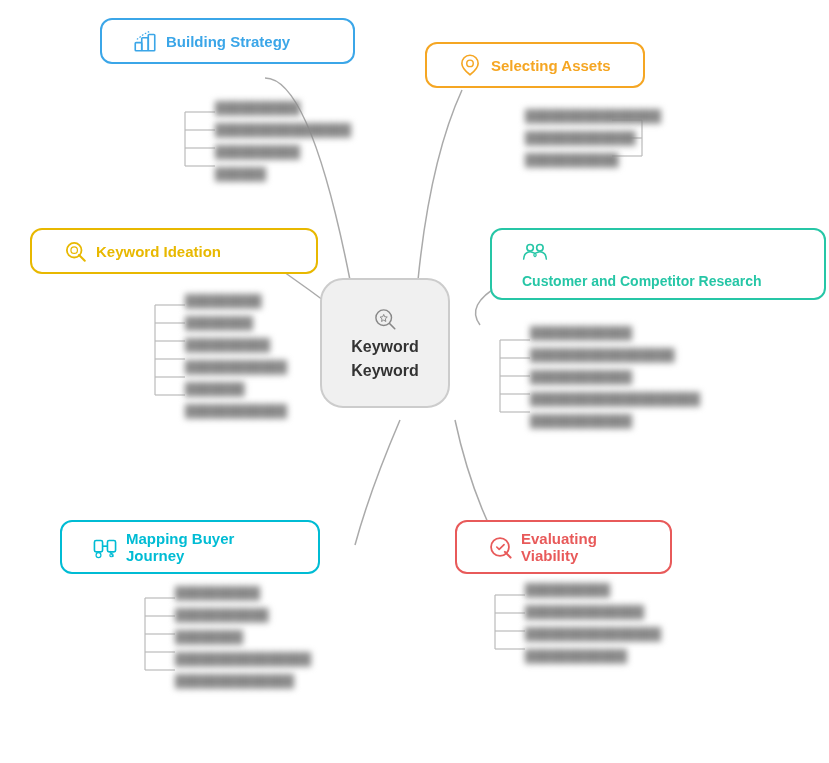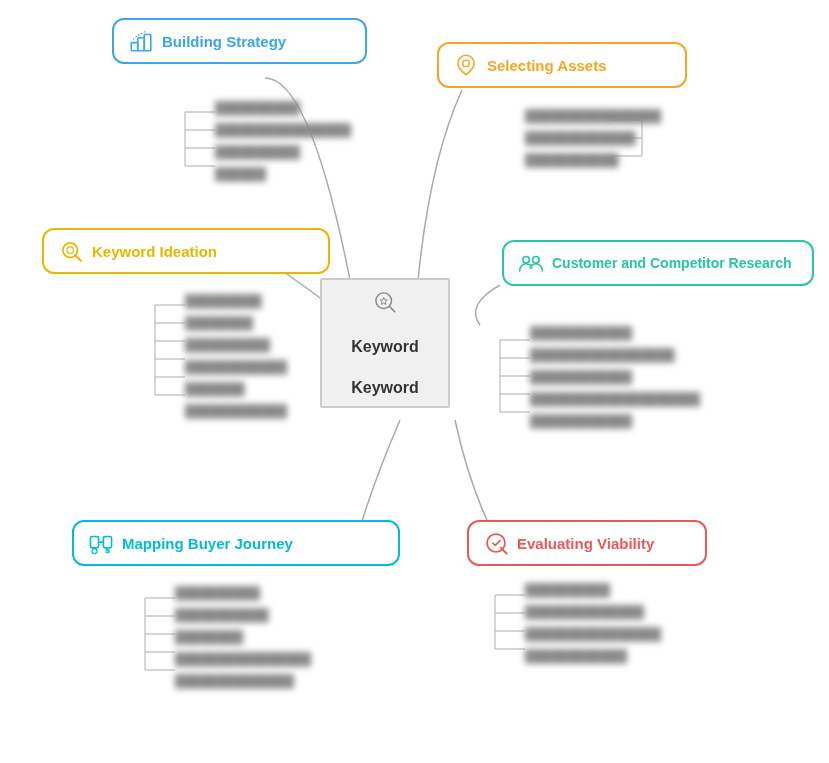--- a/index.html
+++ b/index.html
@@ -19,46 +19,45 @@
     svg.connections {
       position: absolute;
       top: 0; left: 0;
       width: 829px;
       height: 763px;
       pointer-events: none;
     }
     .node {
       position: absolute;
       border-radius: 12px;
-      padding: 8px 14px;
+      padding: 8px 30px;
       font-weight: 600;
       font-size: 15px;
       display: flex;
       align-items: center;
       gap: 8px;
       background: #fff;
       border: 2.5px solid;
-      margin-left: 12px;
     }
     .node-center {
       position: absolute;
-      border-radius: 2px;
+      border-radius: 23px;
       background: #f0f0f0;
       border: 2px solid #ccc;
       display: flex;
       flex-direction: column;
       align-items: center;
       justify-content: center;
       font-size: 16px;
       font-weight: 600;
       color: #333;
       width: 130px;
       height: 130px;
       text-align: center;
-      gap: 23px;
+      gap: 6px;
     }
     .node-blue { border-color: #3ba6e8; color: #3ba6e8; }
     .node-yellow { border-color: #e8b800; color: #e8b800; }
     .node-cyan { border-color: #00bcd4; color: #00bcd4; }
     .node-orange { border-color: #f5a623; color: #f5a623; }
     .node-teal { border-color: #26c6a6; color: #26c6a6; }
     .node-red { border-color: #e85a5a; color: #e85a5a; }
 
     .subitems {
       position: absolute;
@@ -185,74 +184,74 @@
 
   <div class="subitems" style="left: 185px; top: 293px;">
     <span class="subitem blurred">█████████</span>
     <span class="subitem blurred">████████</span>
     <span class="subitem blurred">██████████</span>
     <span class="subitem blurred">████████████</span>
     <span class="subitem blurred">███████</span>
     <span class="subitem blurred">████████████</span>
   </div>
 
-  <div class="node node-cyan" style="left: 60px; top: 520px; width: 328px;">
+  <div class="node node-cyan" style="left: 60px; top: 520px; width: 260px;">
     <svg class="icon-svg" viewBox="0 0 32 32" fill="none" xmlns="http://www.w3.org/2000/svg">
       <rect x="3" y="8" width="10" height="14" rx="2" stroke="#00bcd4" stroke-width="2"></rect>
       <rect x="19" y="8" width="10" height="14" rx="2" stroke="#00bcd4" stroke-width="2"></rect>
       <path d="M13 15 L19 15" stroke="#00bcd4" stroke-width="2"></path>
       <circle cx="8" cy="26" r="3" stroke="#00bcd4" stroke-width="1.5"></circle>
       <path d="M22 21 L26 28" stroke="#00bcd4" stroke-width="1.5"></path>
       <circle cx="24" cy="26" r="2" stroke="#00bcd4" stroke-width="1.5"></circle>
     </svg>
     <span>Mapping Buyer Journey</span>
   </div>
 
   <div class="subitems" style="left: 175px; top: 585px;">
     <span class="subitem blurred">██████████</span>
     <span class="subitem blurred">███████████</span>
     <span class="subitem blurred">████████</span>
     <span class="subitem blurred">████████████████</span>
     <span class="subitem blurred">██████████████</span>
   </div>
 
-  <div class="node node-orange" style="left: 425px; top: 42px; width: 250px;">
+  <div class="node node-orange" style="left: 425px; top: 42px; width: 220px;">
     <svg class="icon-svg" viewBox="0 0 32 32" fill="none" xmlns="http://www.w3.org/2000/svg">
       <path d="M16 4 C10 4 6 9 6 14 C6 20 16 28 16 28 C16 28 26 20 26 14 C26 9 22 4 16 4Z" stroke="#f5a623" stroke-width="2" fill="none"></path>
       <circle cx="16" cy="14" r="4" stroke="#f5a623" stroke-width="1.8" fill="none"></circle>
     </svg>
     <span>Selecting Assets</span>
   </div>
 
   <div class="subitems" style="left: 525px; top: 108px;">
     <span class="subitem blurred">████████████████</span>
     <span class="subitem blurred">█████████████</span>
     <span class="subitem blurred">███████████</span>
   </div>
 
-  <div class="node node-teal" style="left: 490px; top: 240px; width: 312px; font-size: 14px; text-align: center; flex-wrap: wrap;">
+  <div class="node node-teal" style="left: 490px; top: 228px; width: 336px; font-size: 14px; text-align: center; flex-wrap: wrap;">
     <svg class="icon-svg" viewBox="0 0 32 32" fill="none" xmlns="http://www.w3.org/2000/svg" style="flex-shrink:0;">
       <circle cx="10" cy="12" r="4" stroke="#26c6a6" stroke-width="2"></circle>
       <circle cx="22" cy="12" r="4" stroke="#26c6a6" stroke-width="2"></circle>
       <path d="M2 26 C2 20 6 17 10 17 C12 17 14 18 16 19" stroke="#26c6a6" stroke-width="1.8" fill="none" stroke-linecap="round"></path>
       <path d="M30 26 C30 20 26 17 22 17 C20 17 18 18 16 19" stroke="#26c6a6" stroke-width="1.8" fill="none" stroke-linecap="round"></path>
       <path d="M16 19 C14 20 14 22 16 23 C18 22 18 20 16 19Z" stroke="#26c6a6" stroke-width="1.5" fill="none"></path>
     </svg>
     <span style="font-weight:600; color:#26c6a6; line-height:1.3;">Customer and Competitor Research</span>
   </div>
 
   <div class="subitems" style="left: 530px; top: 325px;">
     <span class="subitem blurred">████████████</span>
     <span class="subitem blurred">█████████████████</span>
     <span class="subitem blurred">████████████</span>
     <span class="subitem blurred">████████████████████</span>
     <span class="subitem blurred">████████████</span>
   </div>
 
-  <div class="node node-red" style="left: 455px; top: 520px; width: 240px;">
+  <div class="node node-red" style="left: 455px; top: 520px; width: 217px;">
     <svg class="icon-svg" viewBox="0 0 32 32" fill="none" xmlns="http://www.w3.org/2000/svg">
       <circle cx="16" cy="16" r="11" stroke="#e85a5a" stroke-width="2.2"></circle>
       <path d="M22 22 L29 29" stroke="#e85a5a" stroke-width="2.5" stroke-linecap="round"></path>
       <path d="M12 16 L15 19 L21 13" stroke="#e85a5a" stroke-width="2" stroke-linecap="round" stroke-linejoin="round"></path>
     </svg>
     <span>Evaluating Viability</span>
   </div>
 
   <div class="subitems" style="left: 525px; top: 582px;">
     <span class="subitem blurred">██████████</span>

